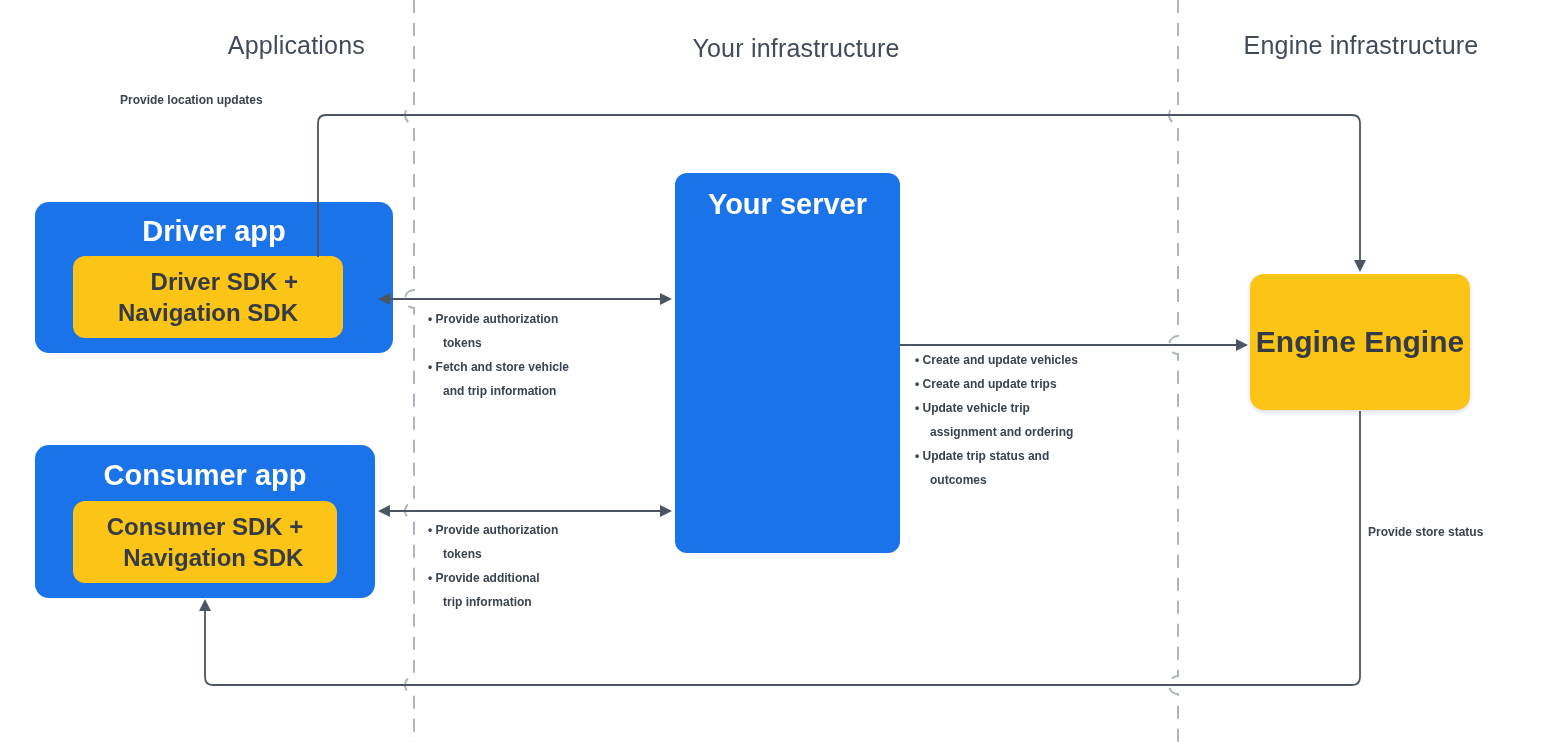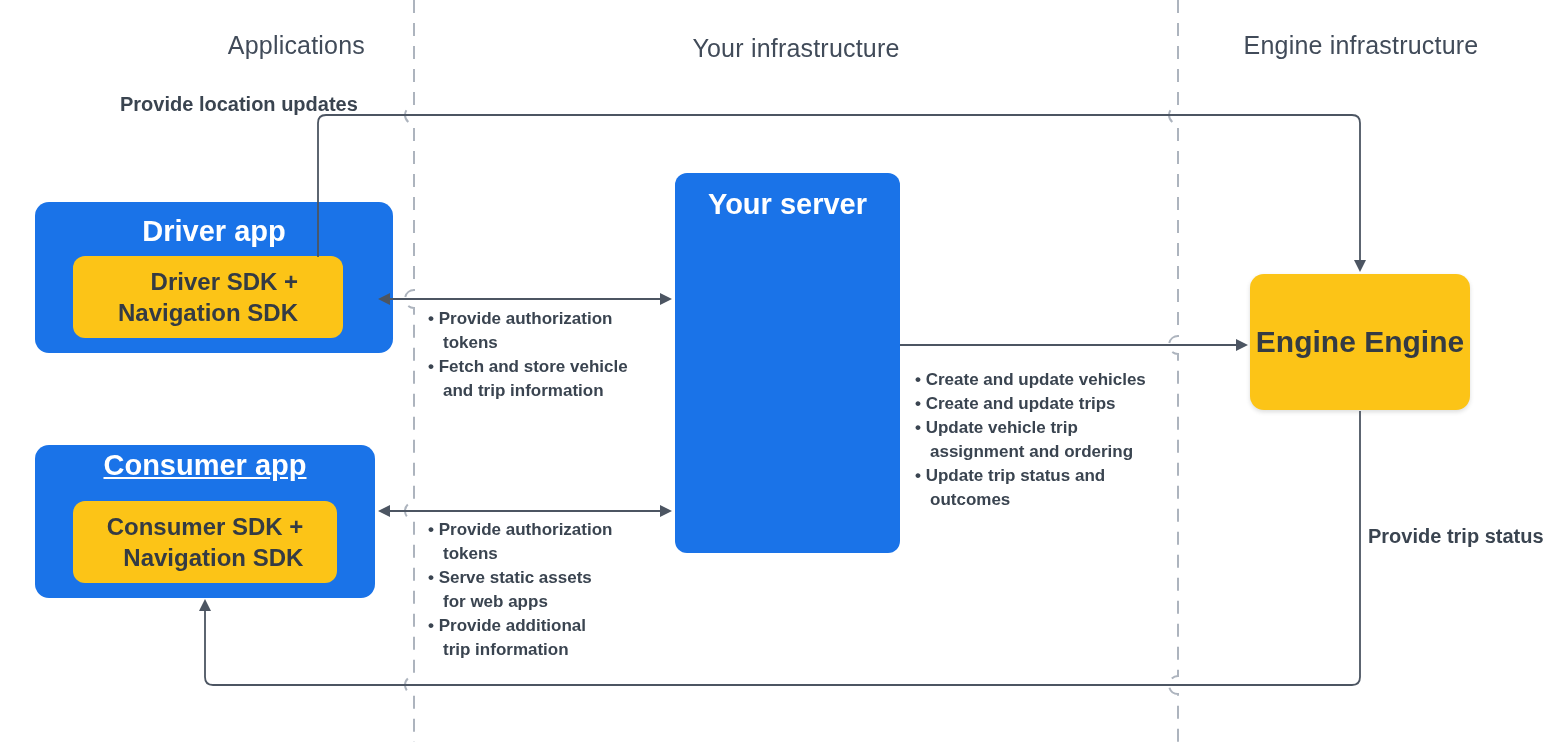--- a/index.html
+++ b/index.html
@@ -7,33 +7,33 @@
     --text_dark:#3A4450; --heading:#414B59; --box_text:#343B44; --white:#FFFFFF; --bg:#FFFFFF;
   }
   *{margin:0;padding:0;box-sizing:border-box;}
   html,body{background:var(--bg);}
   body{font-family:"Liberation Sans","DejaVu Sans",sans-serif;}
   .stage{position:relative;width:1559px;height:742px;background:var(--bg);overflow:hidden;}
 
   .col-header{position:absolute;width:320px;text-align:center;font-size:25px;font-weight:400;
     color:var(--heading);letter-spacing:.2px;}
 
-  .edge-label{position:absolute;font-size:20px;font-weight:700;color:var(--text_dark);white-space:nowrap;}
+  .edge-label{position:absolute;font-size:12px;font-weight:700;color:var(--text_dark);white-space:nowrap;}
 
   .node{position:absolute;border-radius:14px;}
   .node.blue{background:var(--blue);}
   .node.yellow{background:var(--yellow);}
   .node-title{display:block;text-align:center;color:var(--white);font-size:29px;font-weight:700;}
   .subnode{position:absolute;background:var(--yellow);border-radius:12px;display:flex;
     align-items:center;justify-content:center;text-align:right;font-size:24px;font-weight:700;
     line-height:31px;color:var(--box_text);white-space:pre-line;}
   .node.single{display:flex;align-items:center;justify-content:center;text-align:center;
     font-size:30px;font-weight:700;color:var(--box_text);box-shadow:0 2px 4px rgba(60,64,67,.18);}
 
-  ul.bullets{position:absolute;list-style:none;font-size:17px;font-weight:700;
+  ul.bullets{position:absolute;list-style:none;font-size:12px;font-weight:700;
     color:var(--text_dark);line-height:24px;}
   ul.bullets li{white-space:pre-line;padding-left:15px;text-indent:-15px;}
   ul.bullets li::before{content:"\2022\00a0";}
 
   svg.wires{position:absolute;left:0;top:0;pointer-events:none;}
   .wire{fill:none;stroke:var(--line);stroke-width:1.8px;}
   .dashline{fill:none;stroke:var(--dash);stroke-width:2px;stroke-dasharray:13 10;}
   .arrowhead{fill:var(--line);}
 </style>
 </head>
@@ -45,51 +45,49 @@
   <div class="col-header" style="left:636px;top:34px;">Your infrastructure</div>
   <div class="col-header" style="left:1201px;top:31px;">Engine infrastructure</div>
 
   <div class="node blue" style="left:35px;top:202px;width:358px;height:151px;">
     <span class="node-title" style="margin-top:13px;">Driver app</span>
     <div class="subnode" style="left:38px;top:54px;width:270px;height:82px;">Driver SDK +
 Navigation SDK</div>
   </div>
 
   <div class="node blue" style="left:35px;top:445px;width:340px;height:153px;">
-    <span class="node-title" style="margin-top:4px;text-decoration:underline;">Consumer app</span>
+    <span class="node-title" style="margin-top:14px;">Consumer app</span>
     <div class="subnode" style="left:38px;top:56px;width:264px;height:82px;">Consumer SDK +
 Navigation SDK</div>
   </div>
 
   <div class="node blue" style="left:675px;top:173px;width:225px;height:380px;border-radius:12px;">
     <span class="node-title" style="margin-top:15px;">Your server</span>
   </div>
 
   <div class="node yellow single" style="left:1250px;top:274px;width:220px;height:136px;">Engine Engine</div>
 
   <div class="edge-label" style="left:120px;top:93px;">Provide location updates</div>
-  <div class="edge-label" style="left:1368px;top:525px;">Provide trip status</div>
+  <div class="edge-label" style="left:1368px;top:525px;">Provide store status</div>
 
   <ul class="bullets" style="left:428px;top:307px;width:215px;">
     <li>Provide authorization
 tokens</li>
     <li>Fetch and store vehicle
 and trip information</li>
   </ul>
 
   <ul class="bullets" style="left:428px;top:518px;width:215px;">
     <li>Provide authorization
 tokens</li>
-    <li>Serve static assets
-for web apps</li>
     <li>Provide additional
 trip information</li>
   </ul>
 
-  <ul class="bullets" style="left:915px;top:368px;width:265px;">
+  <ul class="bullets" style="left:915px;top:348px;width:265px;">
     <li>Create and update vehicles</li>
     <li>Create and update trips</li>
     <li>Update vehicle trip
 assignment and ordering</li>
     <li>Update trip status and
 outcomes</li>
   </ul>
 
   <svg class="wires" width="1559" height="742" viewBox="0 0 1559 742">
     <defs>

